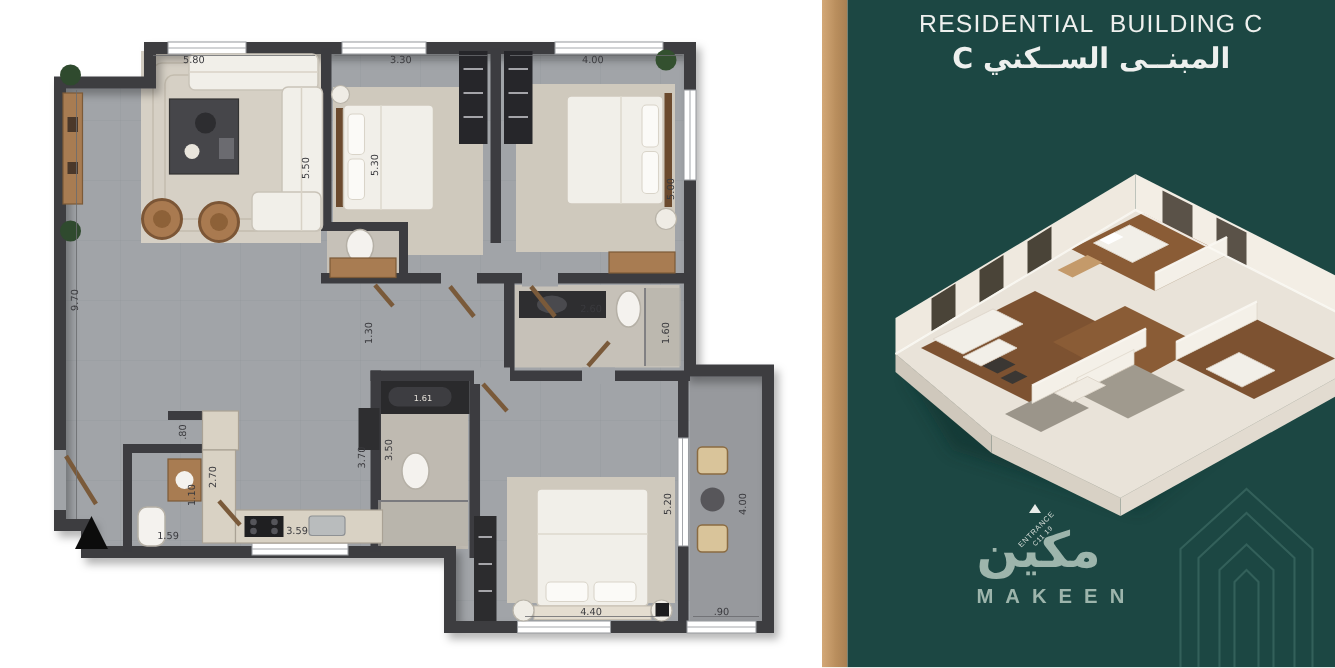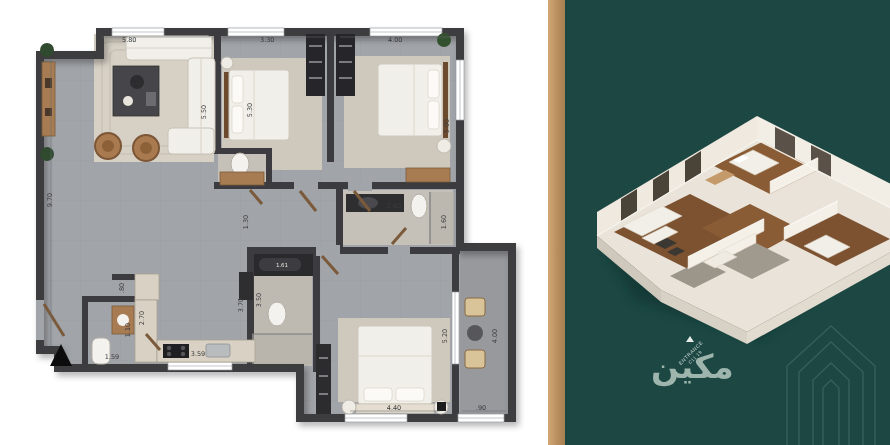--- a/index.html
+++ b/index.html
@@ -265,20 +265,24 @@
       <text class="dim" x="447" y="336" transform="rotate(-90 447 336)" text-anchor="middle">5.20</text>
       <text class="dim" x="497" y="336" transform="rotate(-90 497 336)" text-anchor="middle">4.00</text>
       <text class="dim" x="481" y="410" text-anchor="middle">.90</text>
     </g>
   </svg>
 
   <div class="divider"></div>
 
   <div class="panel">
 
+    <div class="titles">
+      <div class="title-en">RESIDENTIAL  BUILDING C</div>
+      <div class="title-ar" dir="rtl">المبنــى الســكني C</div>
+    </div>
 
     <svg class="iso-svg" width="325" height="445" viewBox="0 0 325 445">
       <defs>
         <filter id="f3" x="-30%" y="-30%" width="160%" height="160%">
           <feGaussianBlur stdDeviation="5"></feGaussianBlur>
         </filter>
       </defs>
 
       <polygon points="40,250 195,162 330,230 195,340 70,300" fill="#0e2f2b" opacity="0.5" filter="url(#f3)"></polygon>
 
@@ -344,16 +348,17 @@
       <g fill="none" stroke="#35625c" stroke-width="1.4" opacity="0.95">
         <path d="M222,445 V366 L266,326 L310,366 V445"></path>
         <path d="M234,445 V372 L266,342 L298,372 V445"></path>
         <path d="M248,445 V380 L266,363 L284,380 V445"></path>
         <path d="M258,445 V388 L266,380 L274,388 V445"></path>
       </g>
     </svg>
 
     <div class="brand">
       <div class="brand-ar">مكين</div>
+      <div class="brand-en">MAKEEN</div>
     </div>
 
   </div>
 </div>
 
 </body></html>

